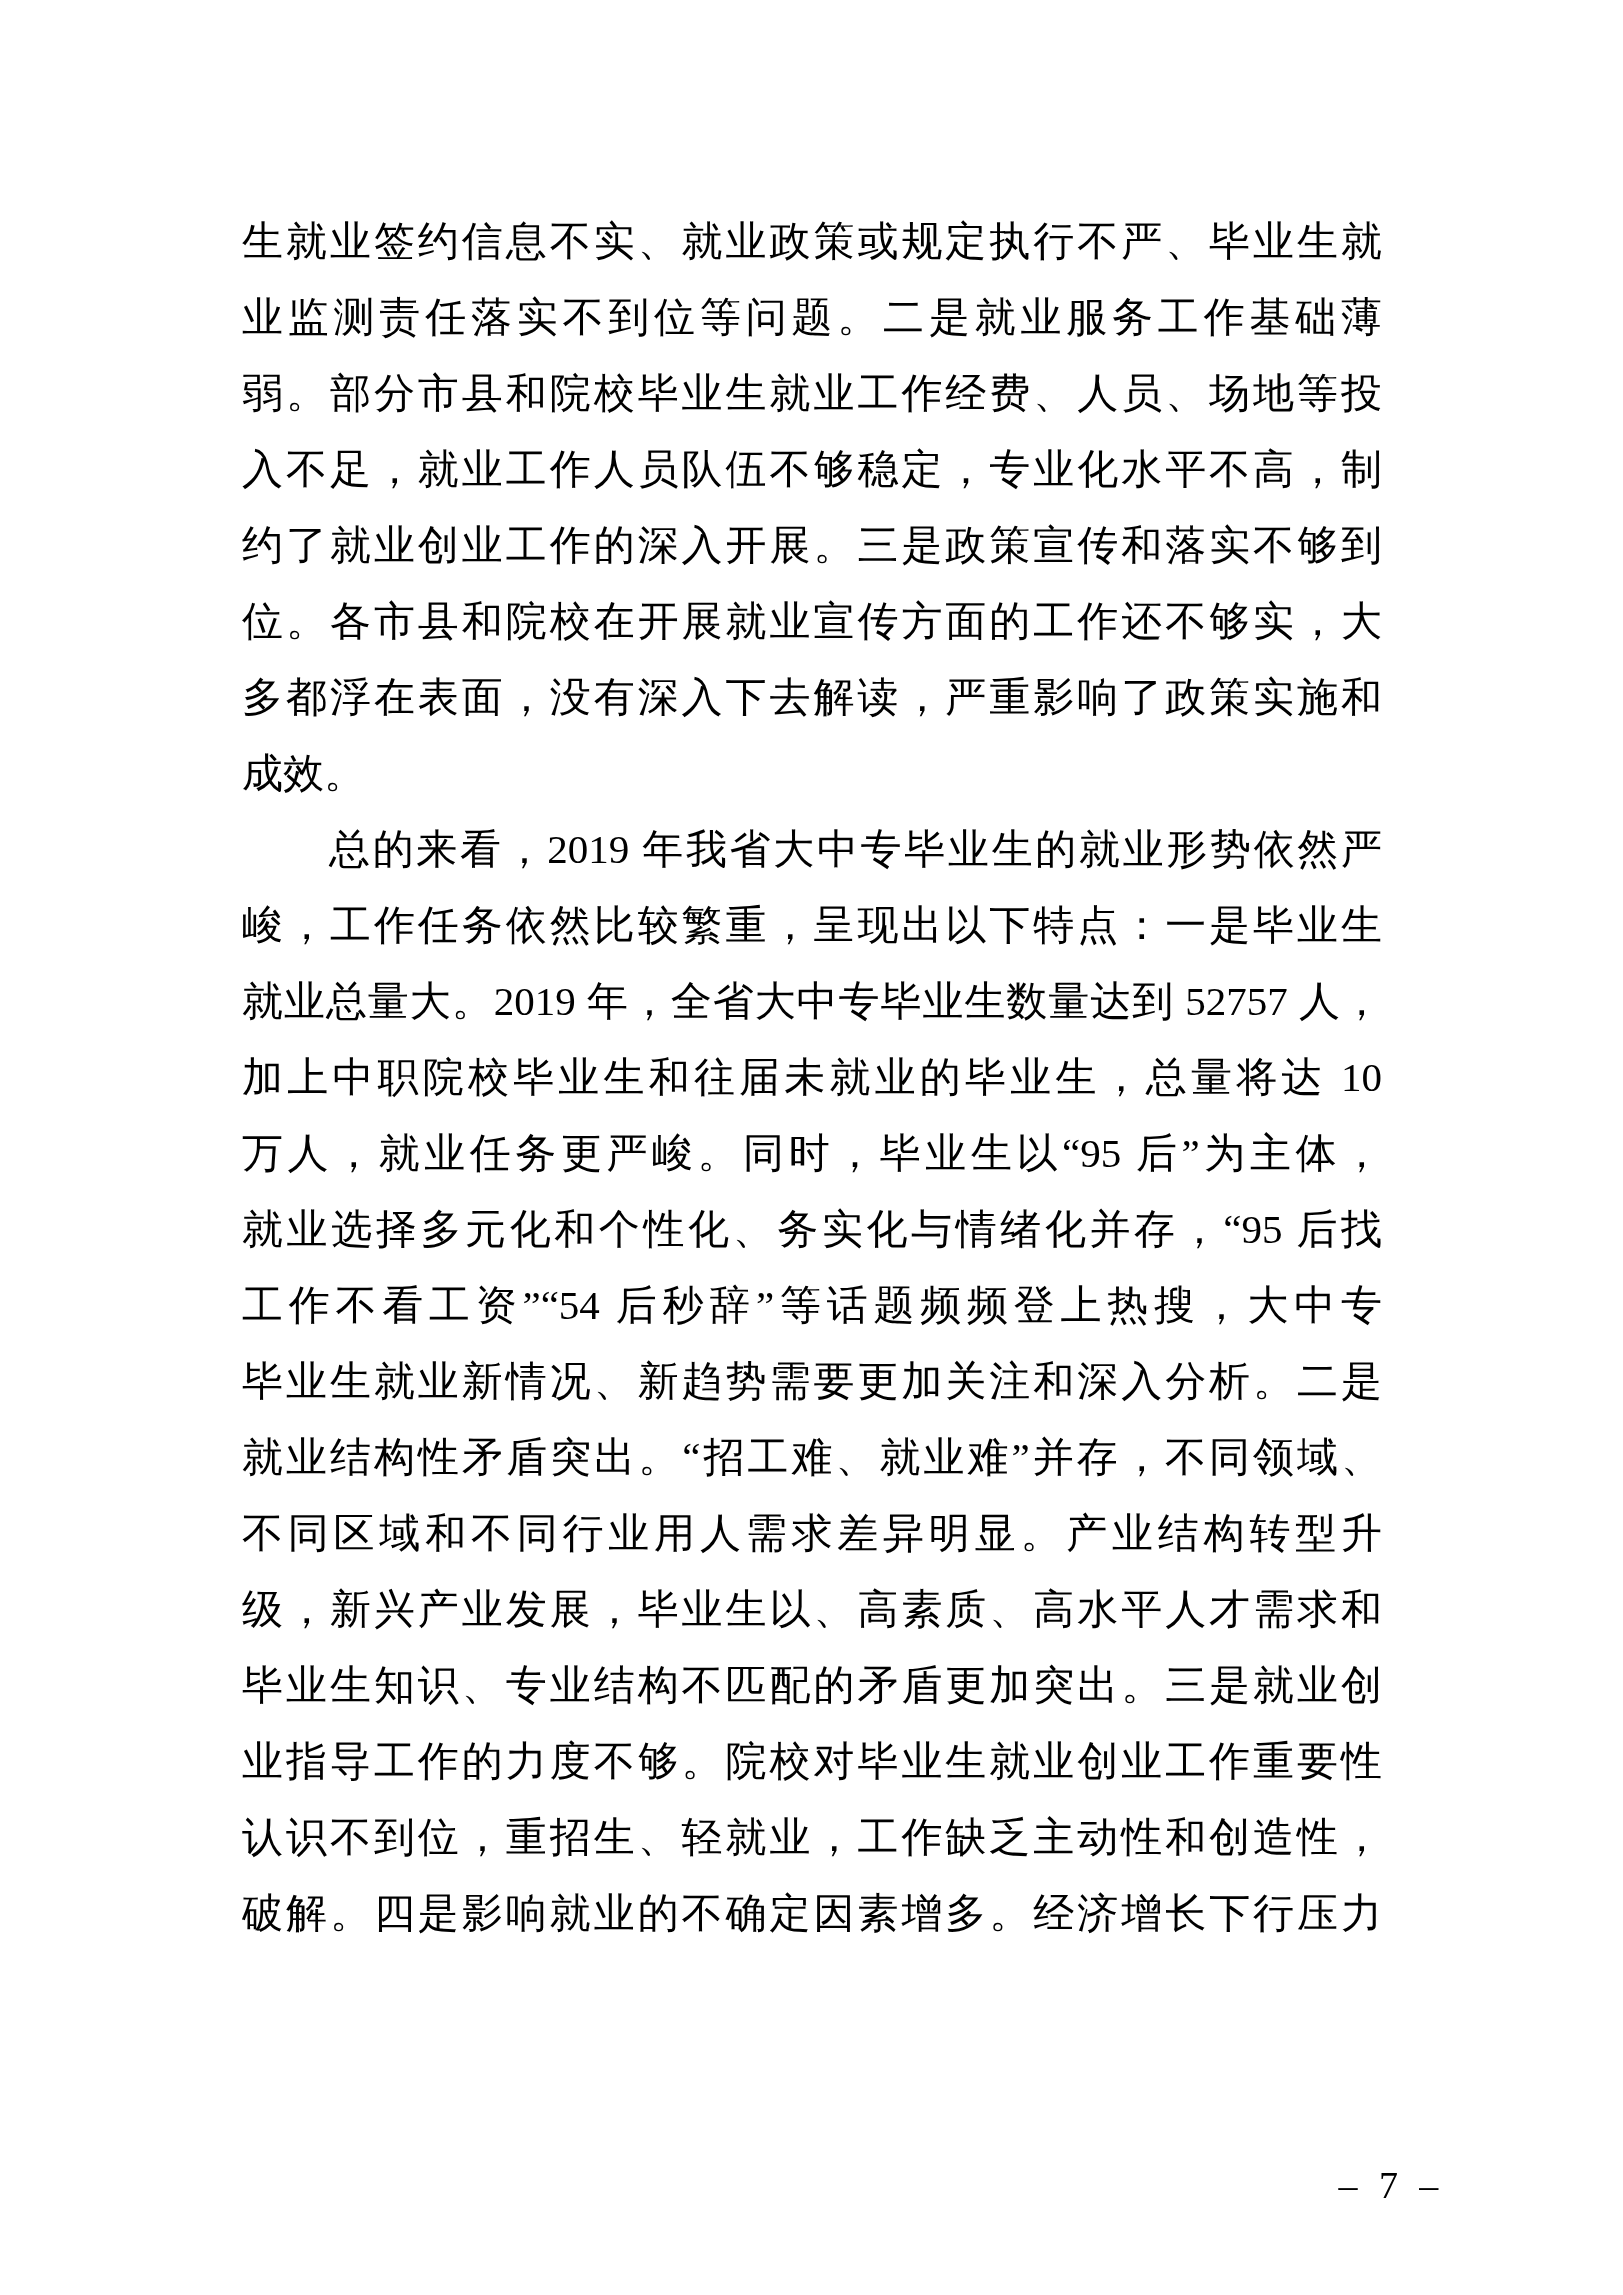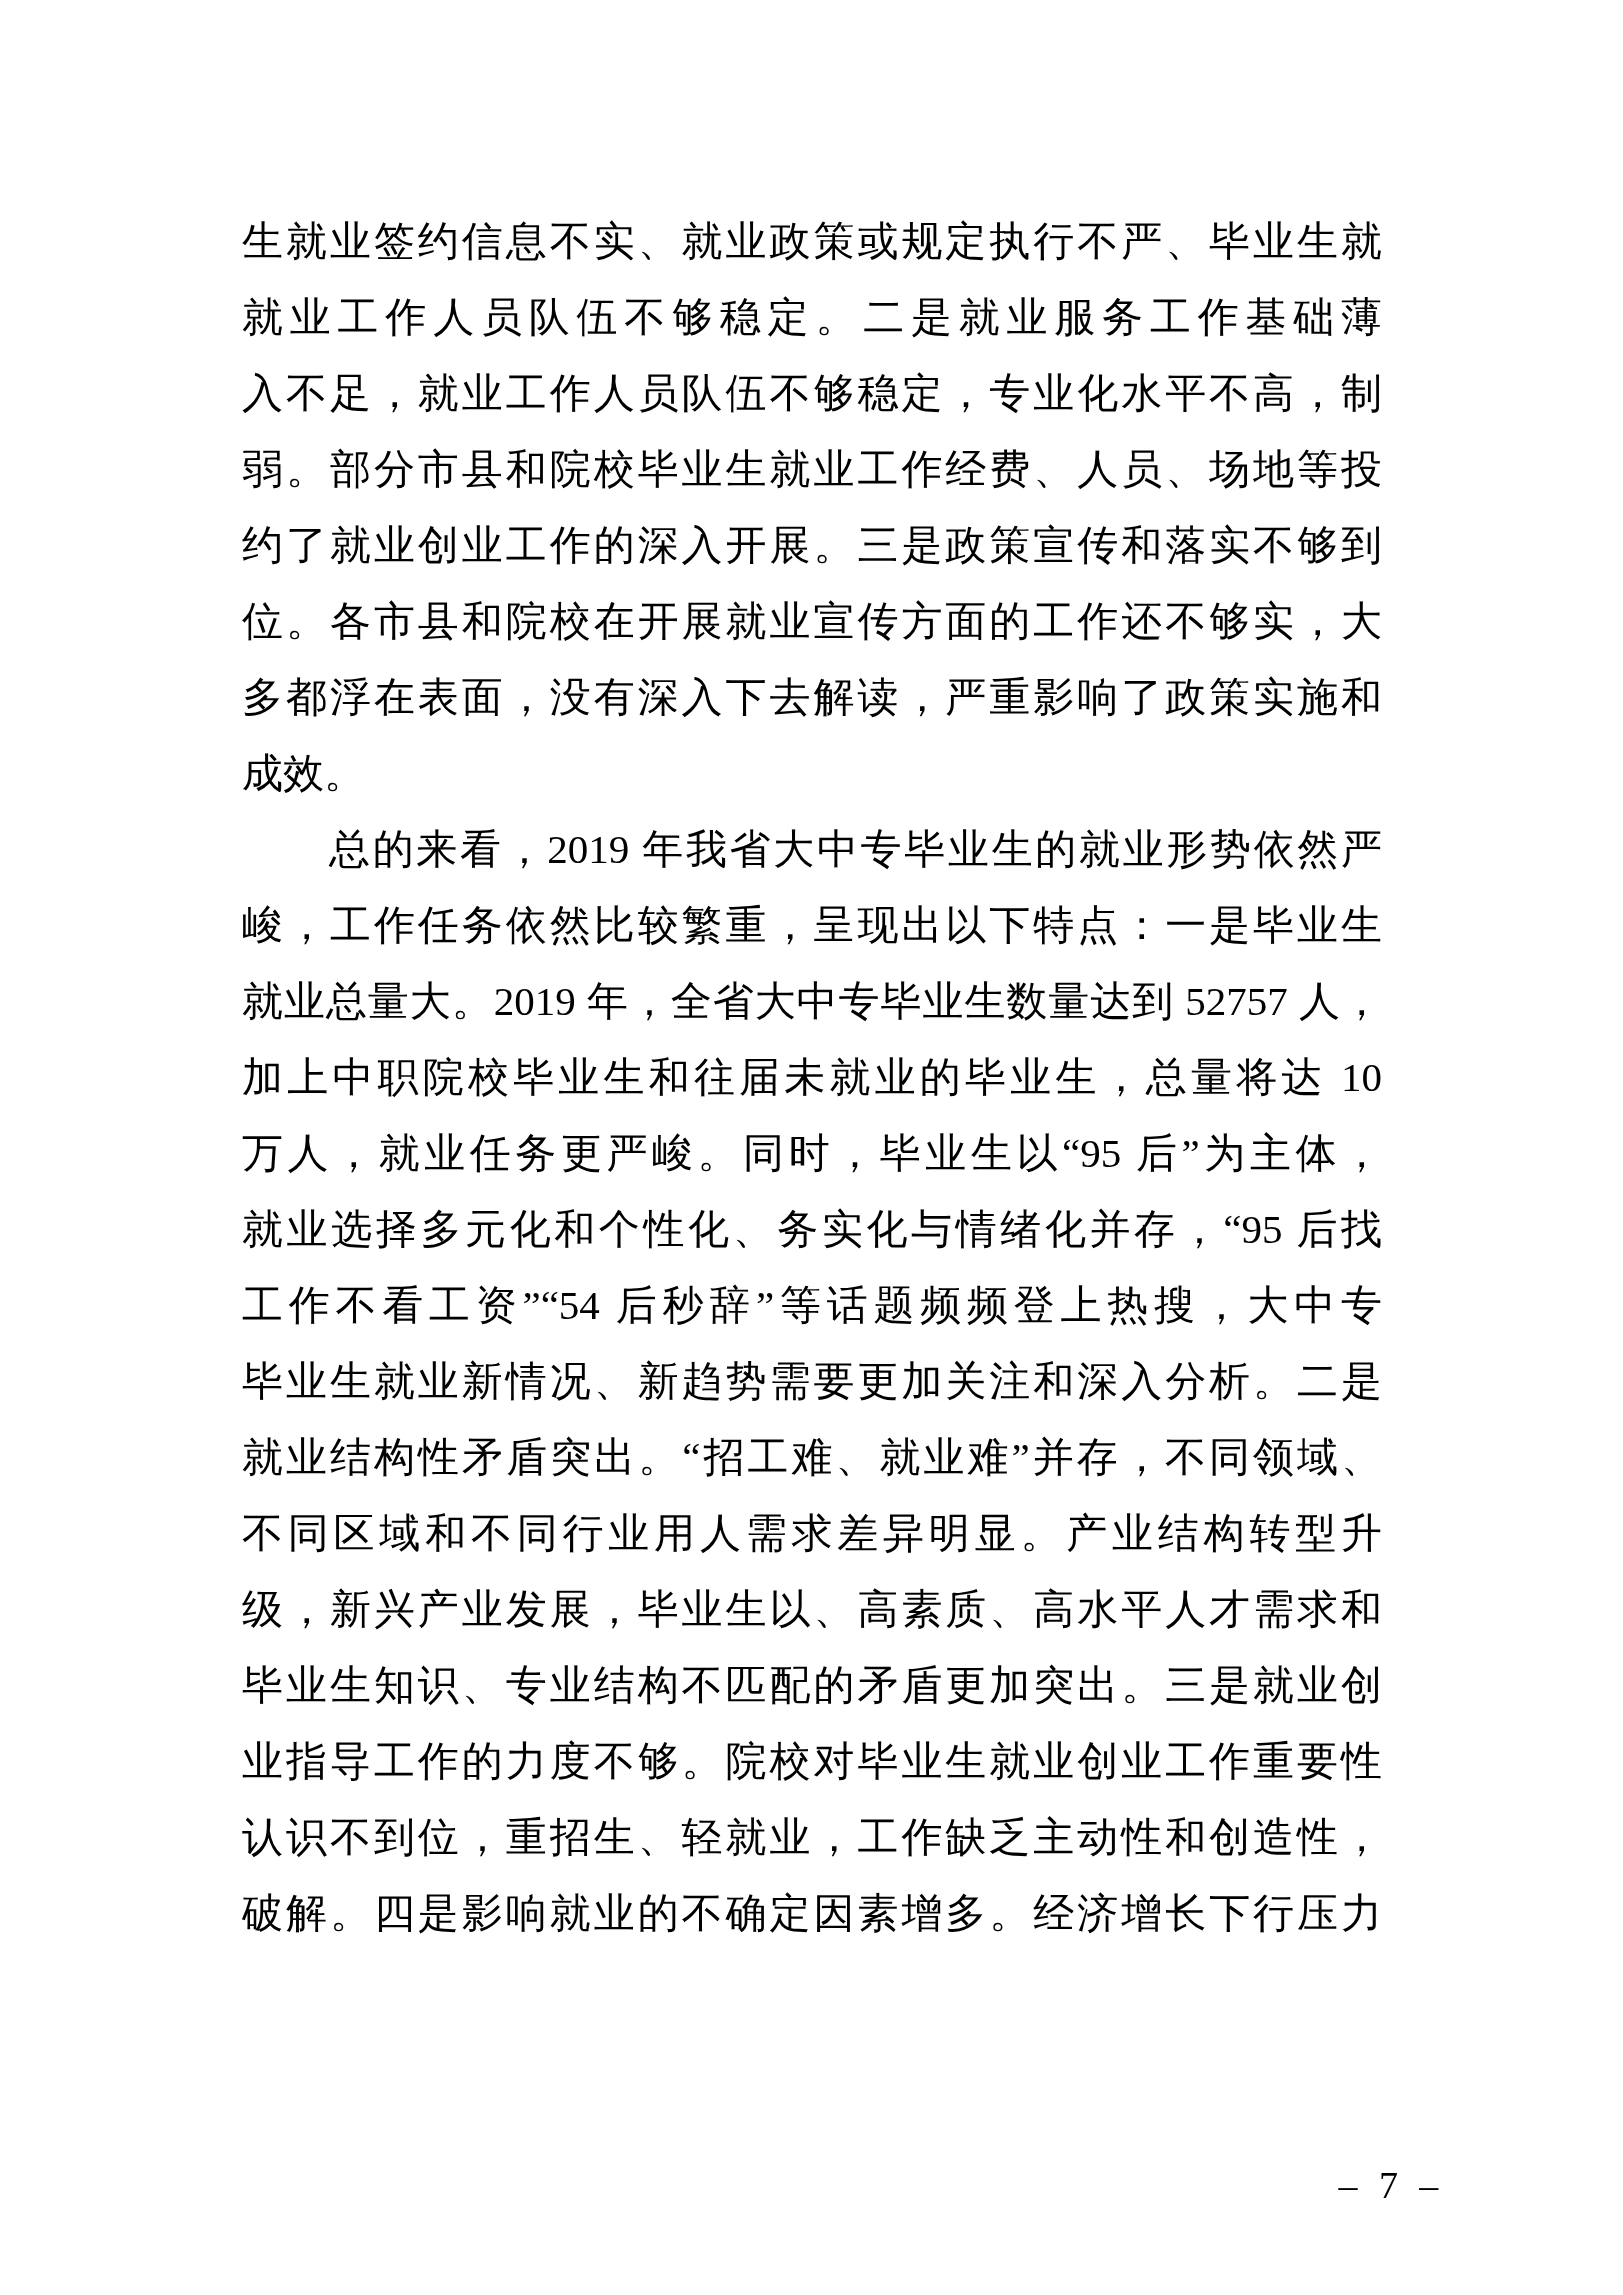--- a/index.html
+++ b/index.html
@@ -49,23 +49,23 @@
     letter-spacing: 5.9px;
     white-space: pre;
   }
 </style>
 </head>
 <body>
 
 <div class="page">
   <div class="text-block">
       <div class="line"><span>生就业签约信息不实、就业政策或规定执行不严、毕业生就</span></div>
-      <div class="line"><span>就业工作人员队伍不够稳定。</span><span class="bold">二是就业服务工作基础薄</span></div>
+      <div class="line"><span>业监测责任落实不到位等问题。</span><span class="bold">二是就业服务工作基础薄</span></div>
+      <div class="line"><span class="bold">弱。</span><span>部分市县和院校毕业生就业工作经费、人员、场地等投</span></div>
       <div class="line"><span>入不足，就业工作人员队伍不够稳定，专业化水平不高，制</span></div>
-      <div class="line"><span class="bold">弱。</span><span>部分市县和院校毕业生就业工作经费、人员、场地等投</span></div>
       <div class="line"><span>约了就业创业工作的深入开展。</span><span class="bold">三是政策宣传和落实不够到</span></div>
       <div class="line"><span class="bold">位。</span><span>各市县和院校在开展就业宣传方面的工作还不够实，大</span></div>
       <div class="line"><span>多都浮在表面，没有深入下去解读，严重影响了政策实施和</span></div>
       <div class="line no-fill"><span>成效。</span></div>
       <div class="line indent"><span>总的来看，2019 年我省大中专毕业生的就业形势依然严</span></div>
       <div class="line"><span>峻，工作任务依然比较繁重，呈现出以下特点：</span><span class="bold">一是毕业生</span></div>
       <div class="line"><span class="bold">就业总量大。</span><span>2019 年，全省大中专毕业生数量达到 52757 人，</span></div>
       <div class="line"><span>加上中职院校毕业生和往届未就业的毕业生，总量将达 10</span></div>
       <div class="line"><span>万人，就业任务更严峻。同时，毕业生以“95 后”为主体，</span></div>
       <div class="line"><span>就业选择多元化和个性化、务实化与情绪化并存，“95 后找</span></div>

